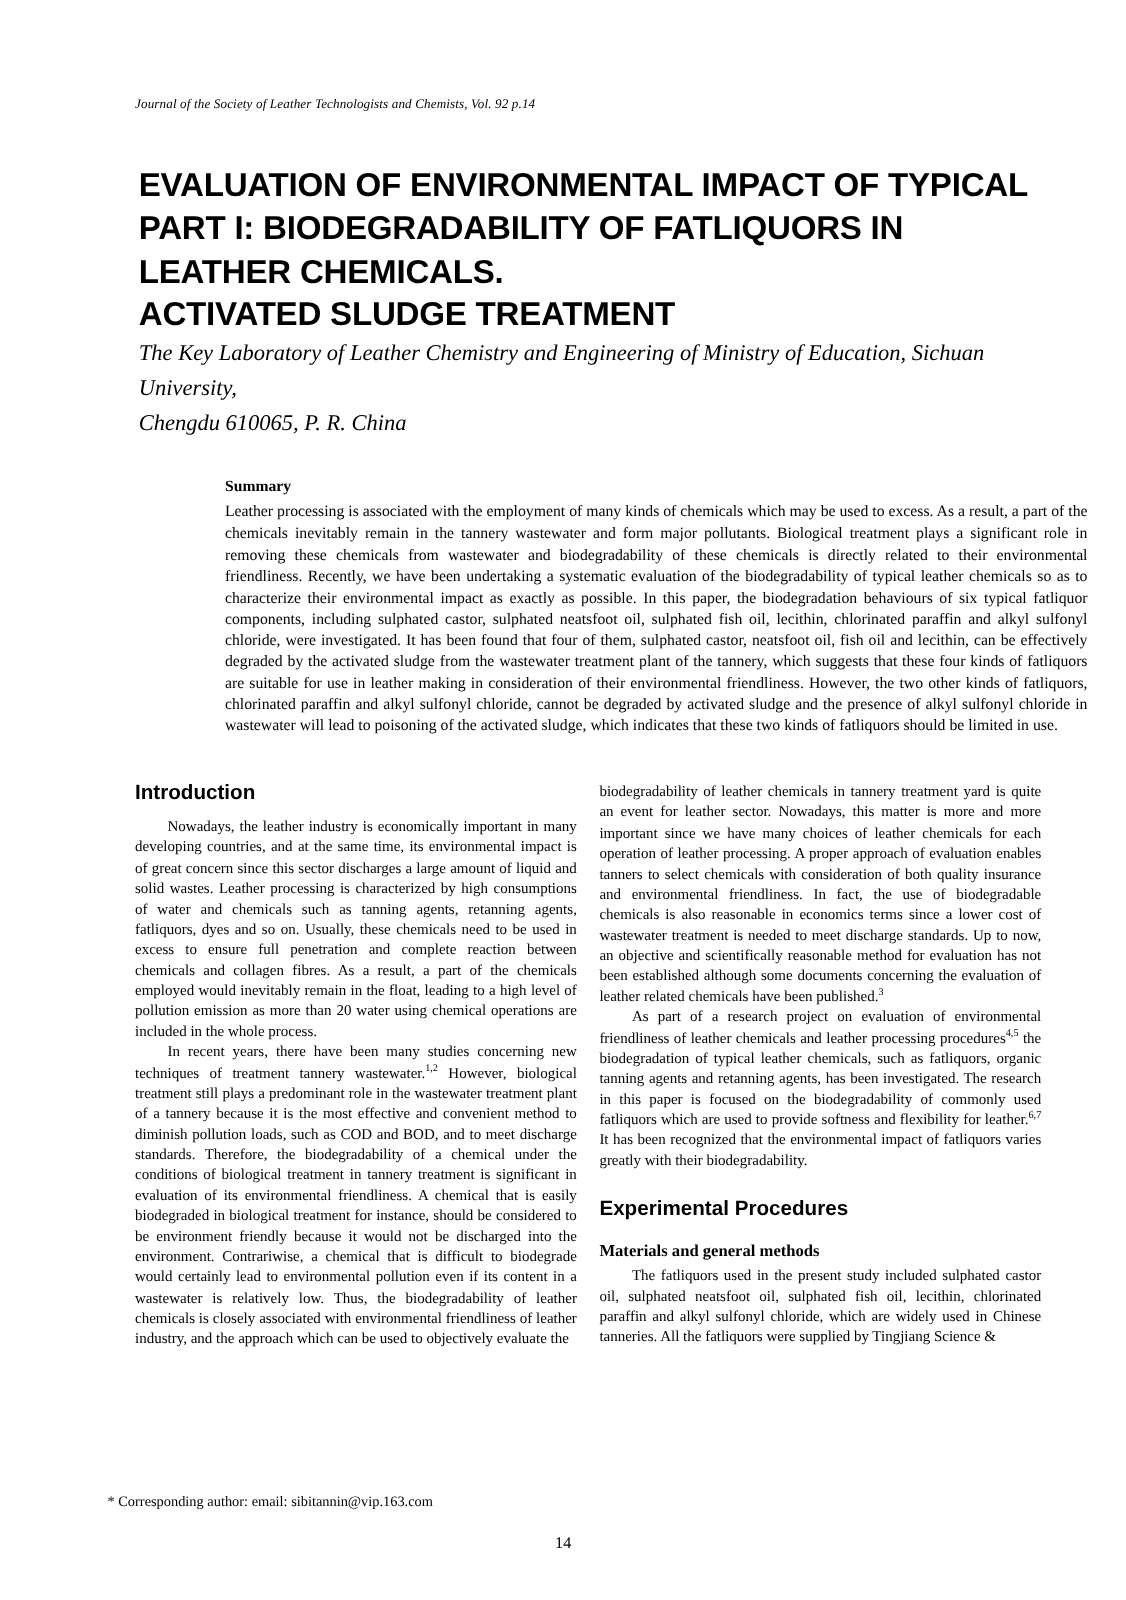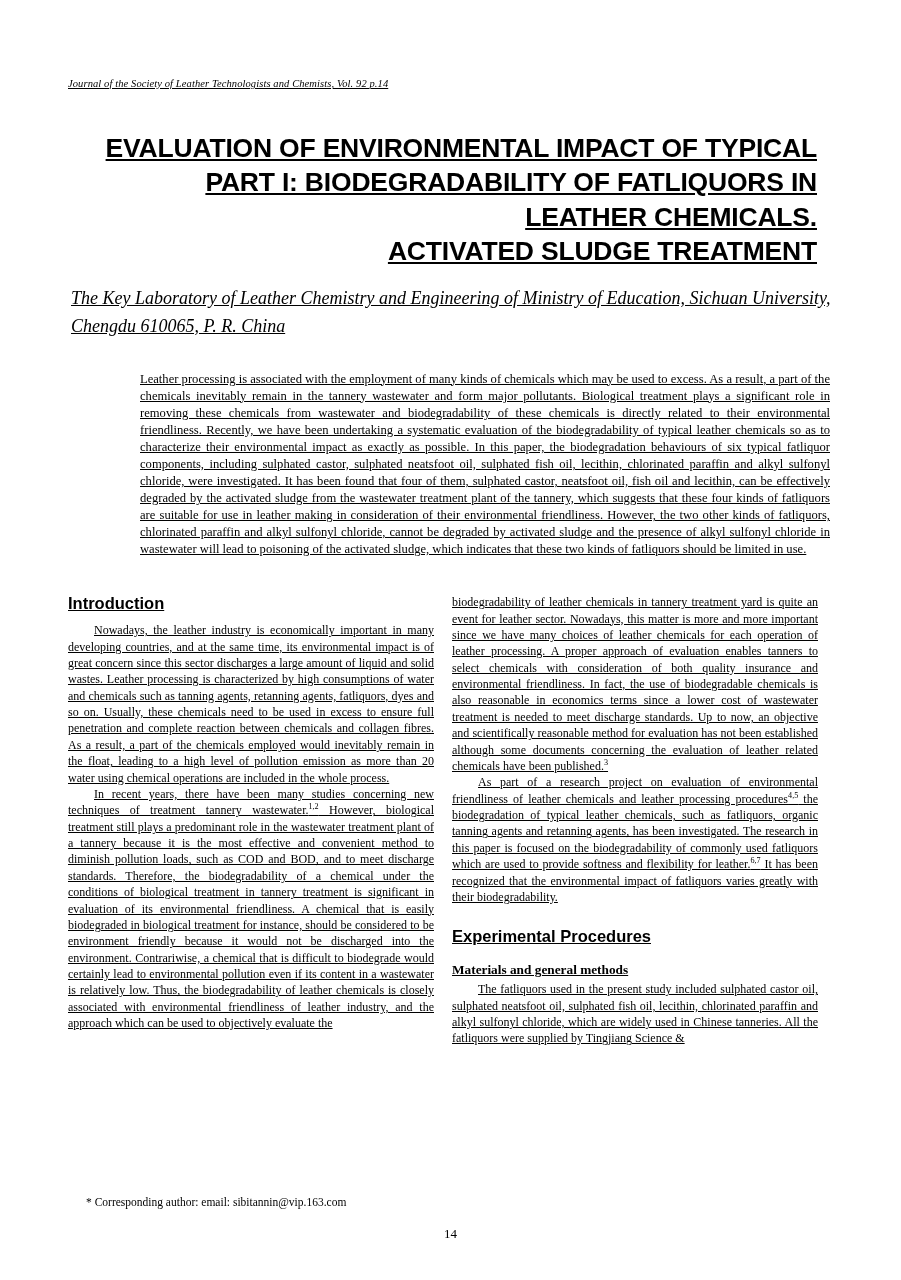--- a/index.html
+++ b/index.html
@@ -14,42 +14,40 @@
     color: #000000;
     position: relative;
     overflow: hidden;
   }
   .page {
     position: absolute;
     top: 0; left: 0;
     width: 901px;
     height: 1280px;
     box-sizing: border-box;
-    padding: 78px 68px 40px 68px;
-    text-decoration: underline;
+    padding: 78px 68px 40px 108px;
   }
   .journal-line {
     font-family: "Liberation Serif", serif;
     font-style: italic;
     font-size: 10.5px;
     letter-spacing: 0.1px;
     color: #000;
     margin: 0 0 42px 0;
   }
   .title-block {
     padding-left: 3px;
   }
   .title {
     font-family: "Liberation Sans", sans-serif;
     font-weight: bold;
     font-size: 26.5px;
     line-height: 1.30;
     letter-spacing: -0.2px;
-    margin: 16px;
-    text-align: right;
+    margin: 0;
   }
   .title .t-line { display: block; }
   .authors {
     font-family: "Liberation Sans", sans-serif;
     font-weight: bold;
     font-size: 15.5px;
     margin: 18px 0 6px 0;
     letter-spacing: 0.1px;
   }
   .affiliation {
@@ -147,20 +145,21 @@
       <span class="t-line">LEATHER CHEMICALS.</span>
       <span class="t-line">ACTIVATED SLUDGE TREATMENT</span>
     </h1>
     <div class="affiliation">
       <span>The Key Laboratory of Leather Chemistry and Engineering of Ministry of Education, Sichuan University,</span><br>
       <span>Chengdu 610065, P. R. China</span>
     </div>
   </div>
 
   <div class="summary-wrap">
+    <div class="summary-head">Summary</div>
     <p class="summary-body">Leather processing is associated with the employment of many kinds of chemicals which may be used to excess. As a result, a part of the chemicals inevitably remain in the tannery wastewater and form major pollutants. Biological treatment plays a significant role in removing these chemicals from wastewater and biodegradability of these chemicals is directly related to their environmental friendliness. Recently, we have been undertaking a systematic evaluation of the biodegradability of typical leather chemicals so as to characterize their environmental impact as exactly as possible. In this paper, the biodegradation behaviours of six typical fatliquor components, including sulphated castor, sulphated neatsfoot oil, sulphated fish oil, lecithin, chlorinated paraffin and alkyl sulfonyl chloride, were investigated. It has been found that four of them, sulphated castor, neatsfoot oil, fish oil and lecithin, can be effectively degraded by the activated sludge from the wastewater treatment plant of the tannery, which suggests that these four kinds of fatliquors are suitable for use in leather making in consideration of their environmental friendliness. However, the two other kinds of fatliquors, chlorinated paraffin and alkyl sulfonyl chloride, cannot be degraded by activated sludge and the presence of alkyl sulfonyl chloride in wastewater will lead to poisoning of the activated sludge, which indicates that these two kinds of fatliquors should be limited in use.</p>
   </div>
 
   <div class="columns">
 
     <div class="col">
       <h2 class="section">Introduction</h2>
       <p class="body">Nowadays, the leather industry is economically important in many developing countries, and at the same time, its environmental impact is of great concern since this sector discharges a large amount of liquid and solid wastes. Leather processing is characterized by high consumptions of water and chemicals such as tanning agents, retanning agents, fatliquors, dyes and so on. Usually, these chemicals need to be used in excess to ensure full penetration and complete reaction between chemicals and collagen fibres. As a result, a part of the chemicals employed would inevitably remain in the float, leading to a high level of pollution emission as more than 20 water using chemical operations are included in the whole process.</p>
       <p class="body"><span>In recent years, there have been many studies concerning new techniques of treatment tannery wastewater.</span><sup>1,2</sup><span> However, biological treatment still plays a predominant role in the wastewater treatment plant of a tannery because it is the most effective and convenient method to diminish pollution loads, such as COD and BOD, and to meet discharge standards. Therefore, the biodegradability of a chemical under the conditions of biological treatment in tannery treatment is significant in evaluation of its environmental friendliness. A chemical that is easily biodegraded in biological treatment for instance, should be considered to be environment friendly because it would not be discharged into the environment. Contrariwise, a chemical that is difficult to biodegrade would certainly lead to environmental pollution even if its content in a wastewater is relatively low. Thus, the biodegradability of leather chemicals is closely associated with environmental friendliness of leather industry, and the approach which can be used to objectively evaluate the</span></p>
     </div>

